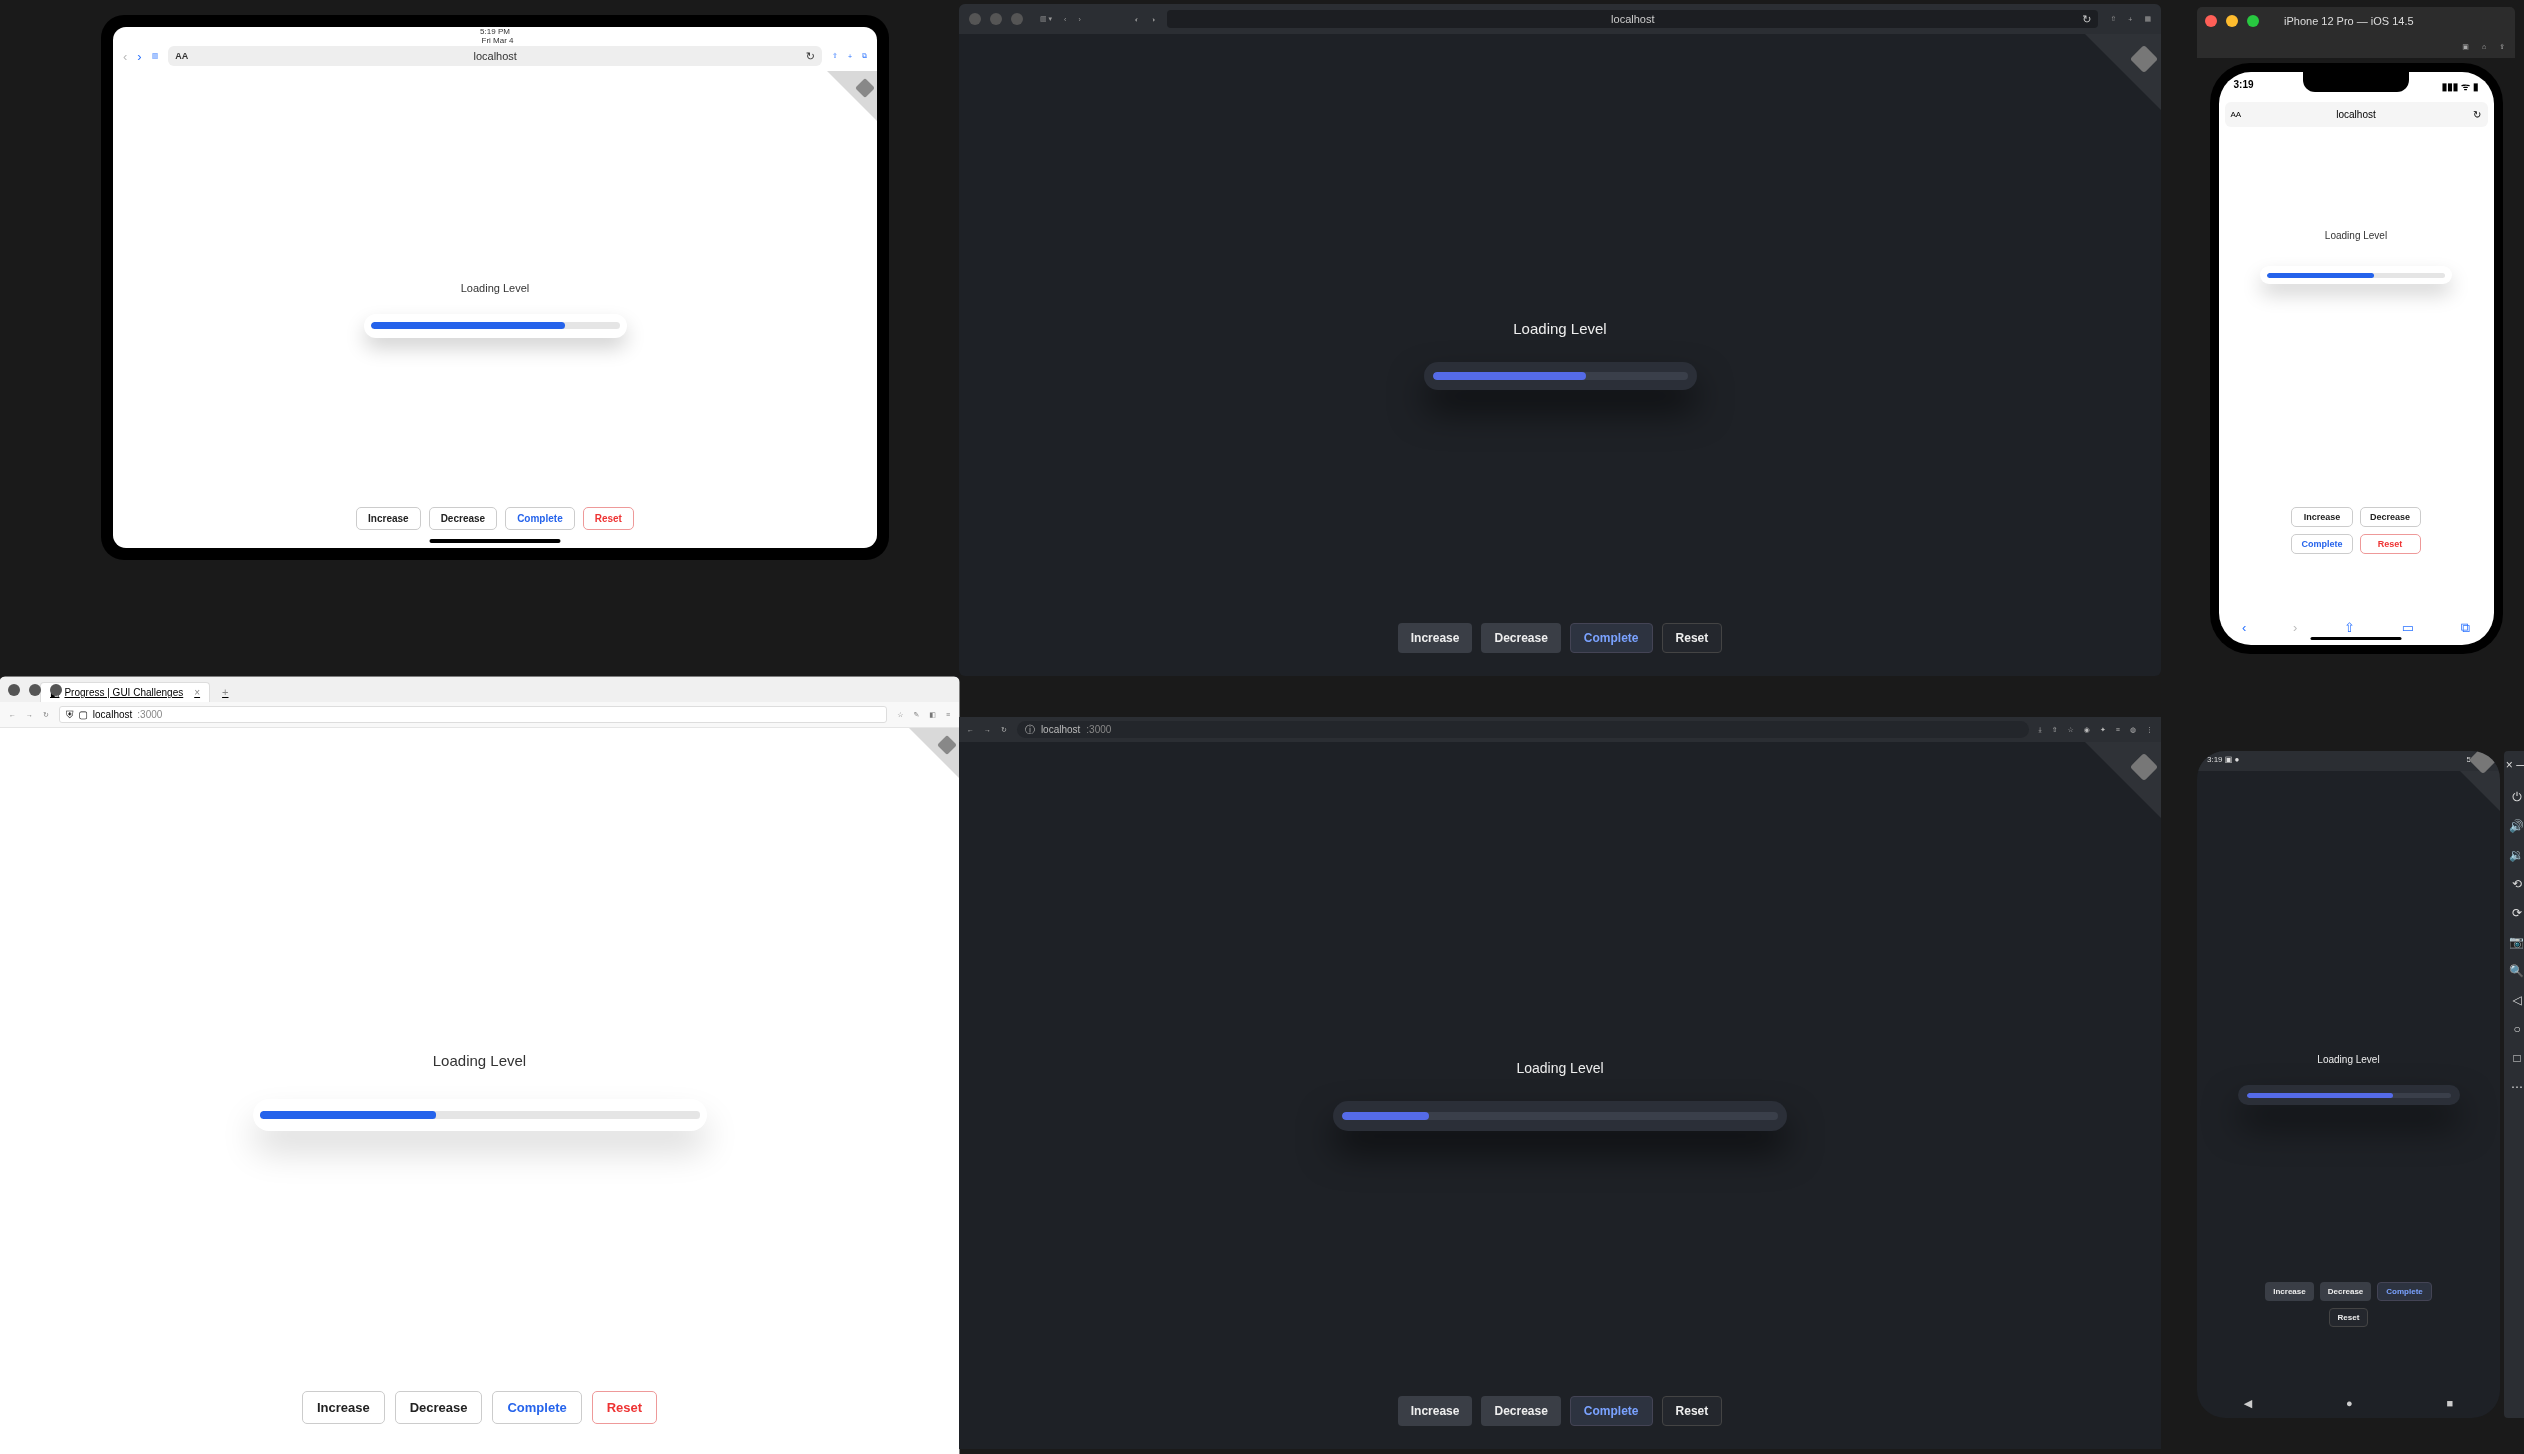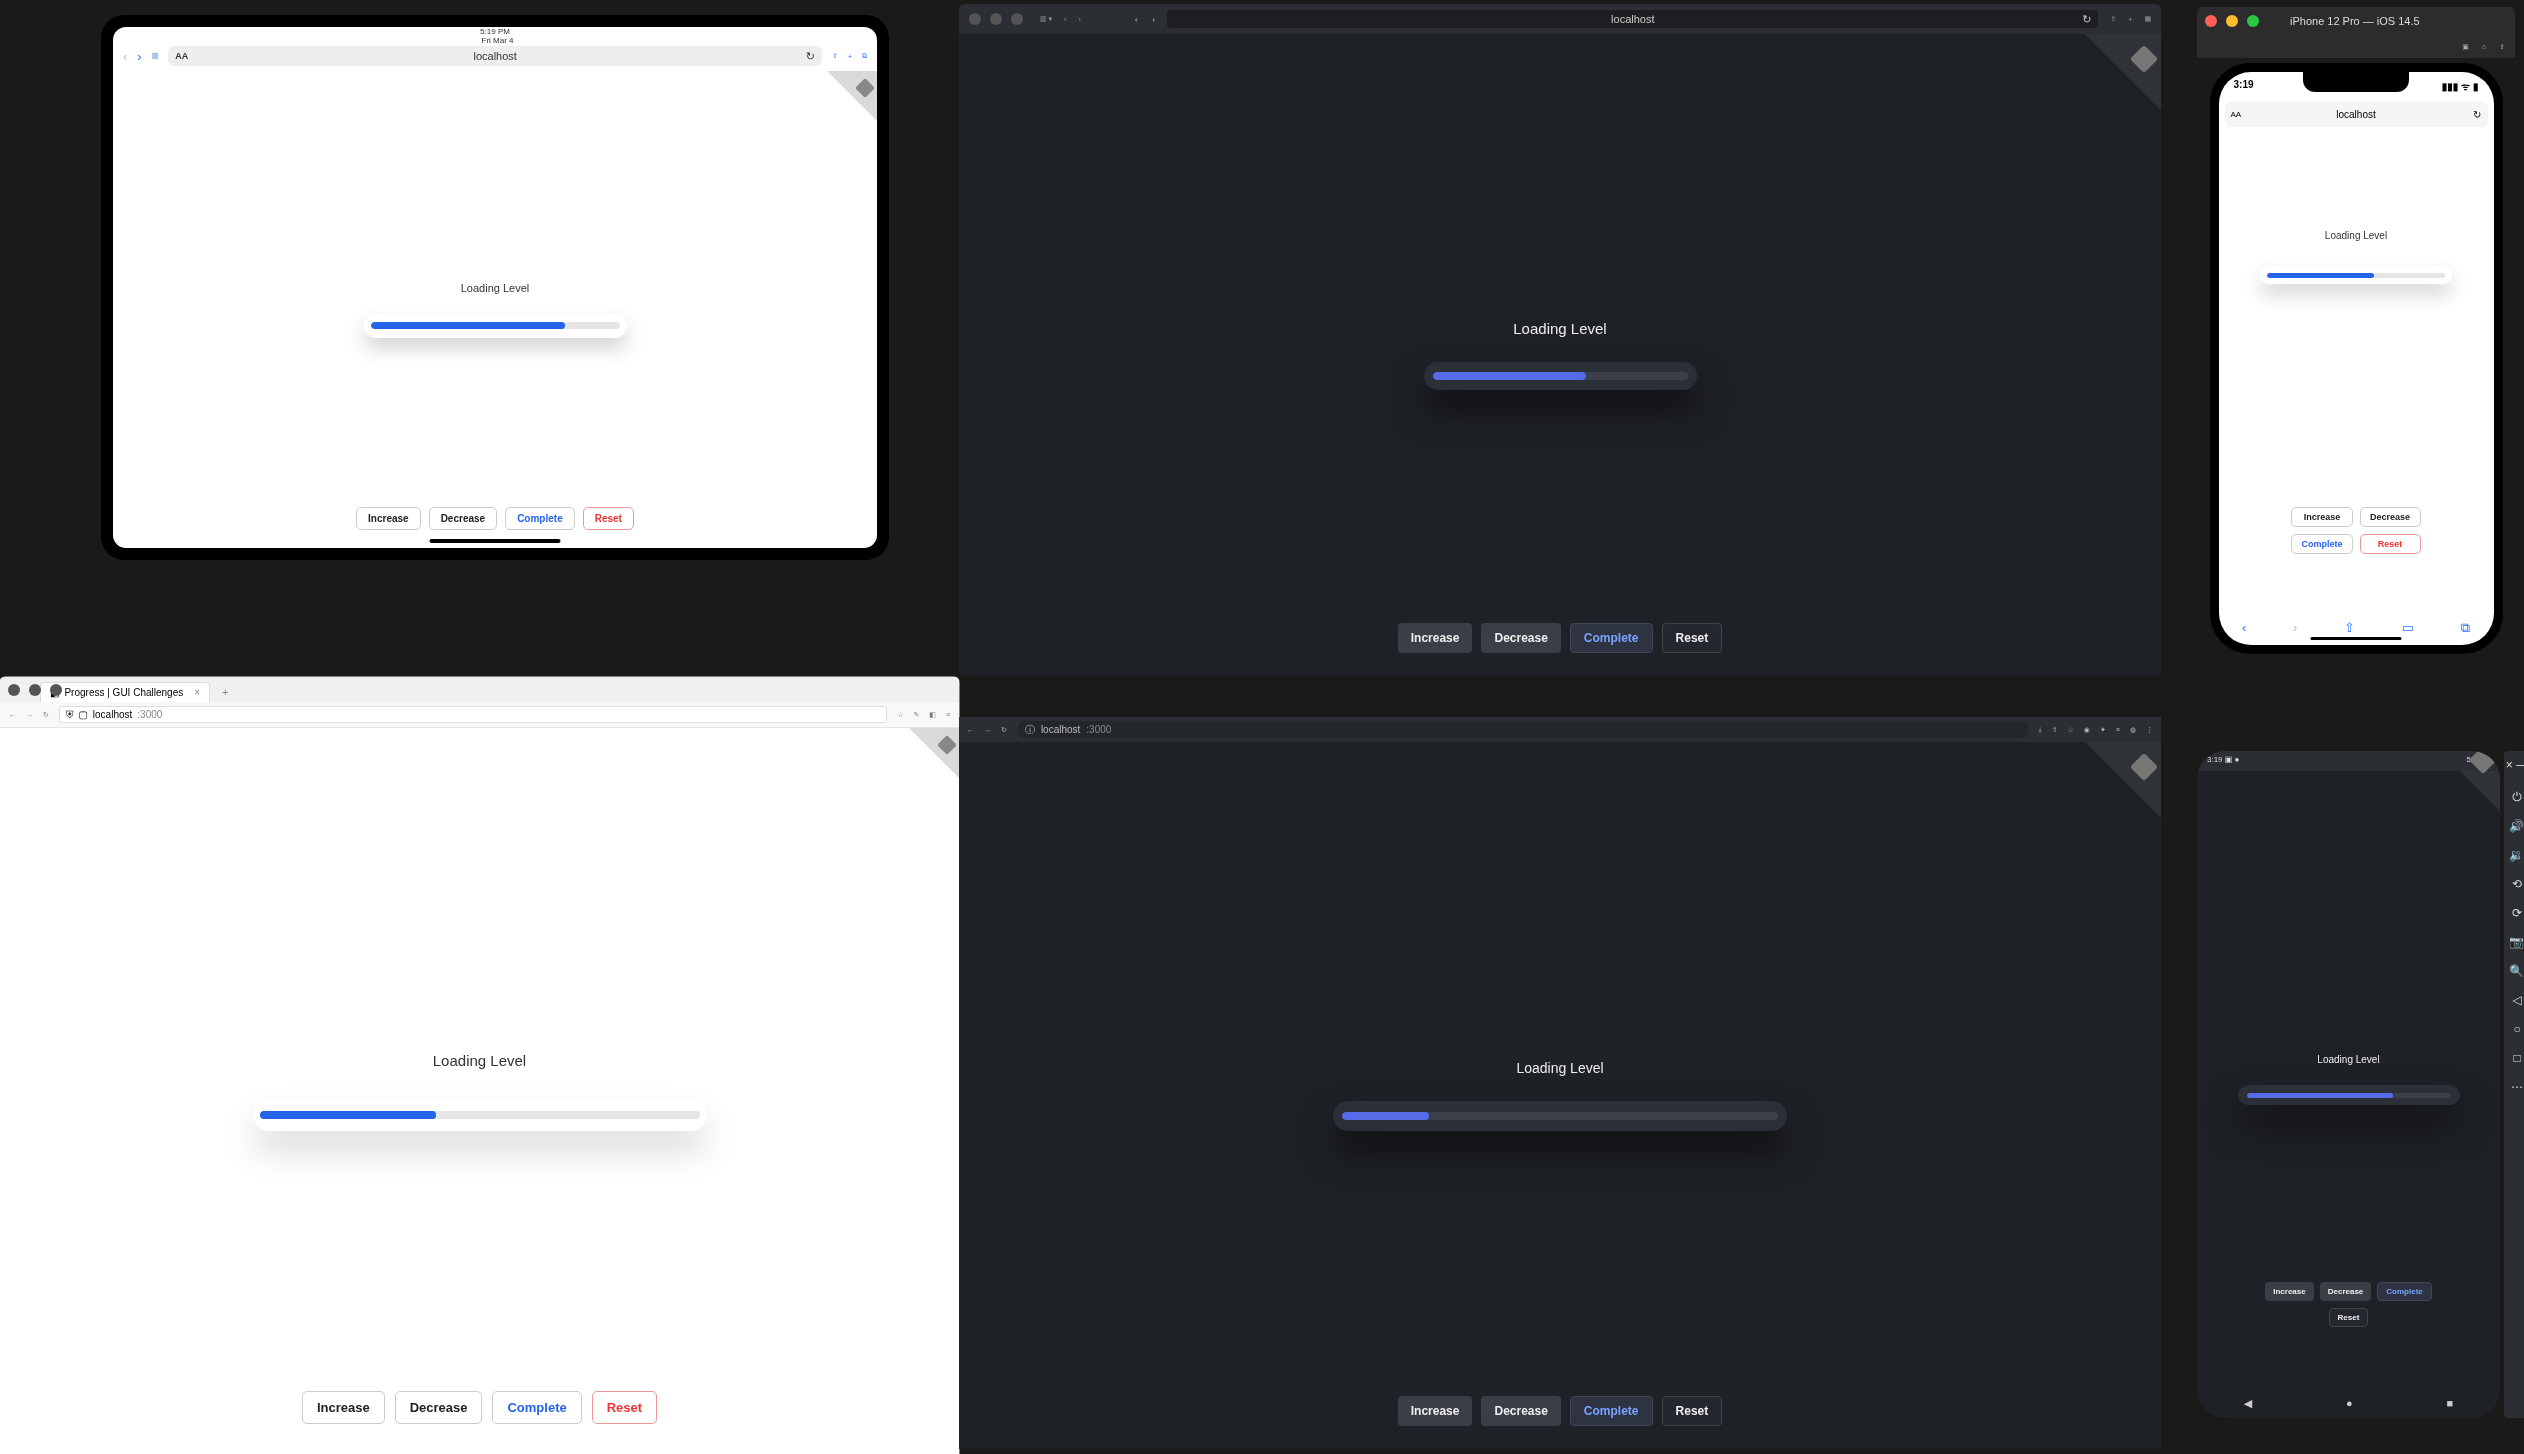--- a/index.html
+++ b/index.html
@@ -174,21 +174,21 @@
 
 
 .iphone-sim {
   position:absolute; left:2197px; top:7px;
   width: 318px;
 }
 .iphone-titlebar {
   height: 28px; background:#2c2c2c; display:flex; align-items:center;
   padding: 0 8px; border-radius: 5px 5px 0 0;
 }
-.iphone-titlebar .title { color:#ddd; font-size:11px; margin-left:16px; }
+.iphone-titlebar .title { color:#ddd; font-size:11px; margin-left:10px; }
 .iphone-subbar {
   height: 23px; background:#2c2c2c; display:flex; justify-content:flex-end;
   gap: 13px; padding: 0 10px; align-items:center; color:#aaa;
 }
 .iphone-chassis {
   margin: 5px auto 0; width: 293px; height: 591px;
   background:#000; border-radius: 40px; padding: 9px;
 }
 .iphone-screen {
   width:100%; height:100%; background:#fff; border-radius: 32px;
@@ -230,20 +230,21 @@
 
 .firefox-win {
   position:absolute; left:0; top:677px;
   width: 959px; height: 778px;
   background:#fff; border-radius: 5px 5px 0 0; overflow:hidden;
   box-shadow: 0 0 0 0.5px #ddd;
 }
 .ff-tabbar {
   height: 25px; background:#f0f0f0; display:flex; align-items:flex-end;
   padding-left: 40px;
+  text-decoration: underline;
 }
 .ff-tabbar .traffic-lights{ position:absolute; left:8px; top:7px;}
 .ff-tab {
   background:#fff; border-radius:4px 4px 0 0; padding:4px 9px;
   font-size:10px; display:flex; align-items:center; gap:5px;
   border:0.5px solid #ddd; border-bottom:none;
 }
 .ff-tab .x { color:#888; margin-left:6px;}
 .ff-newtab { margin-left:5px; color:#888; padding:4px 7px; font-size:11px;}
 .ff-urlbar {

